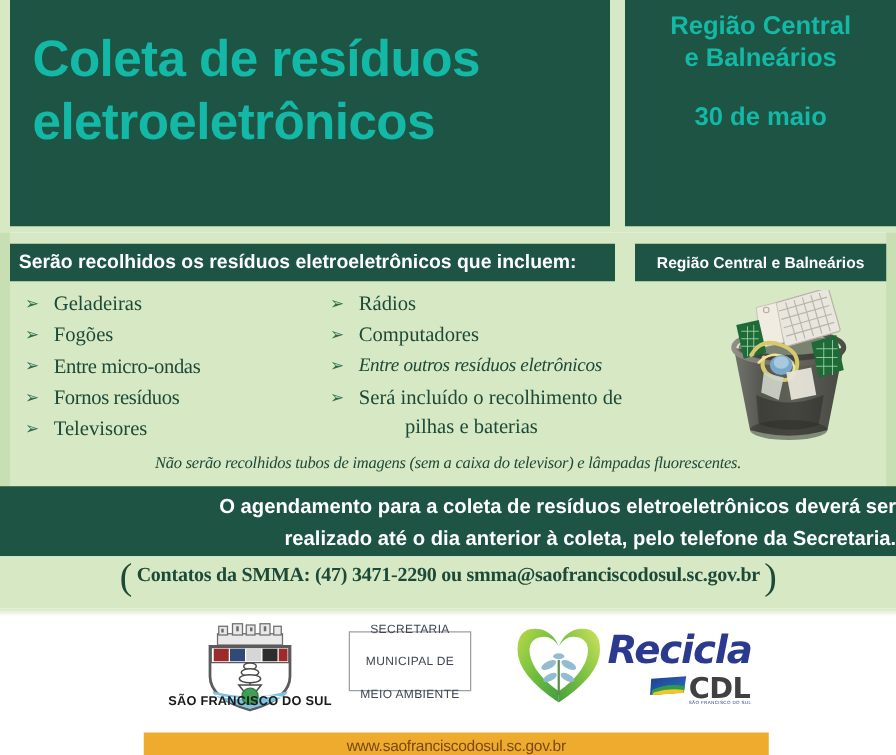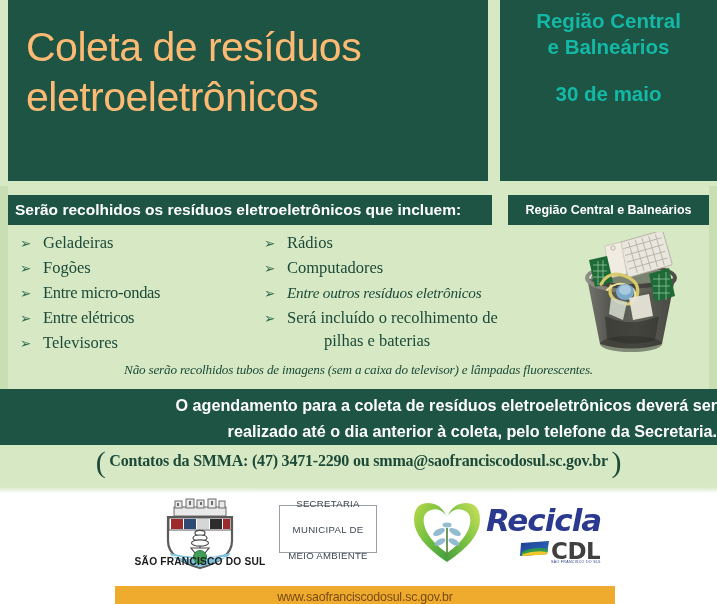--- a/index.html
+++ b/index.html
@@ -9,21 +9,21 @@
     background:#ffffff;
   }
   
   .header{position:absolute;left:0;top:0;width:717px;height:186px;background:#d6e8c4;}
   .hdr-main{
     position:absolute;left:8px;top:0;width:480px;height:181px;
     background:#1d5443;
   }
   .hdr-main-txt{
     position:absolute;left:18px;top:22px;width:450px;
-    color:#fdba74;font-size:41px;font-weight:normal;line-height:1.22;
+    color:#14b8a6;font-size:41px;font-weight:bold;line-height:1.22;
     letter-spacing:-0.5px;
   }
   .hdr-side{
     position:absolute;left:500px;top:0;width:217px;height:181px;
     background:#1d5443;
   }
   .hdr-side-inner{
     position:absolute;left:0;top:8px;width:217px;text-align:center;
     color:#14b8a6;font-size:20.5px;font-weight:bold;line-height:1.28;
   }
@@ -164,21 +164,21 @@
       <div class="bullet">
         <span class="arw">➢</span>
         <span>Fogões</span>
       </div>
       <div class="bullet tight">
         <span class="arw">➢</span>
         <span>Entre micro-ondas</span>
       </div>
       <div class="bullet tight">
         <span class="arw">➢</span>
-        <span>Entre elétricos</span>
+        <span>Fornos resíduos</span>
       </div>
       <div class="bullet">
         <span class="arw">➢</span>
         <span>Televisores</span>
       </div>
     </div>
 
     <div class="col col-b">
       <div class="bullet">
         <span class="arw">➢</span>

